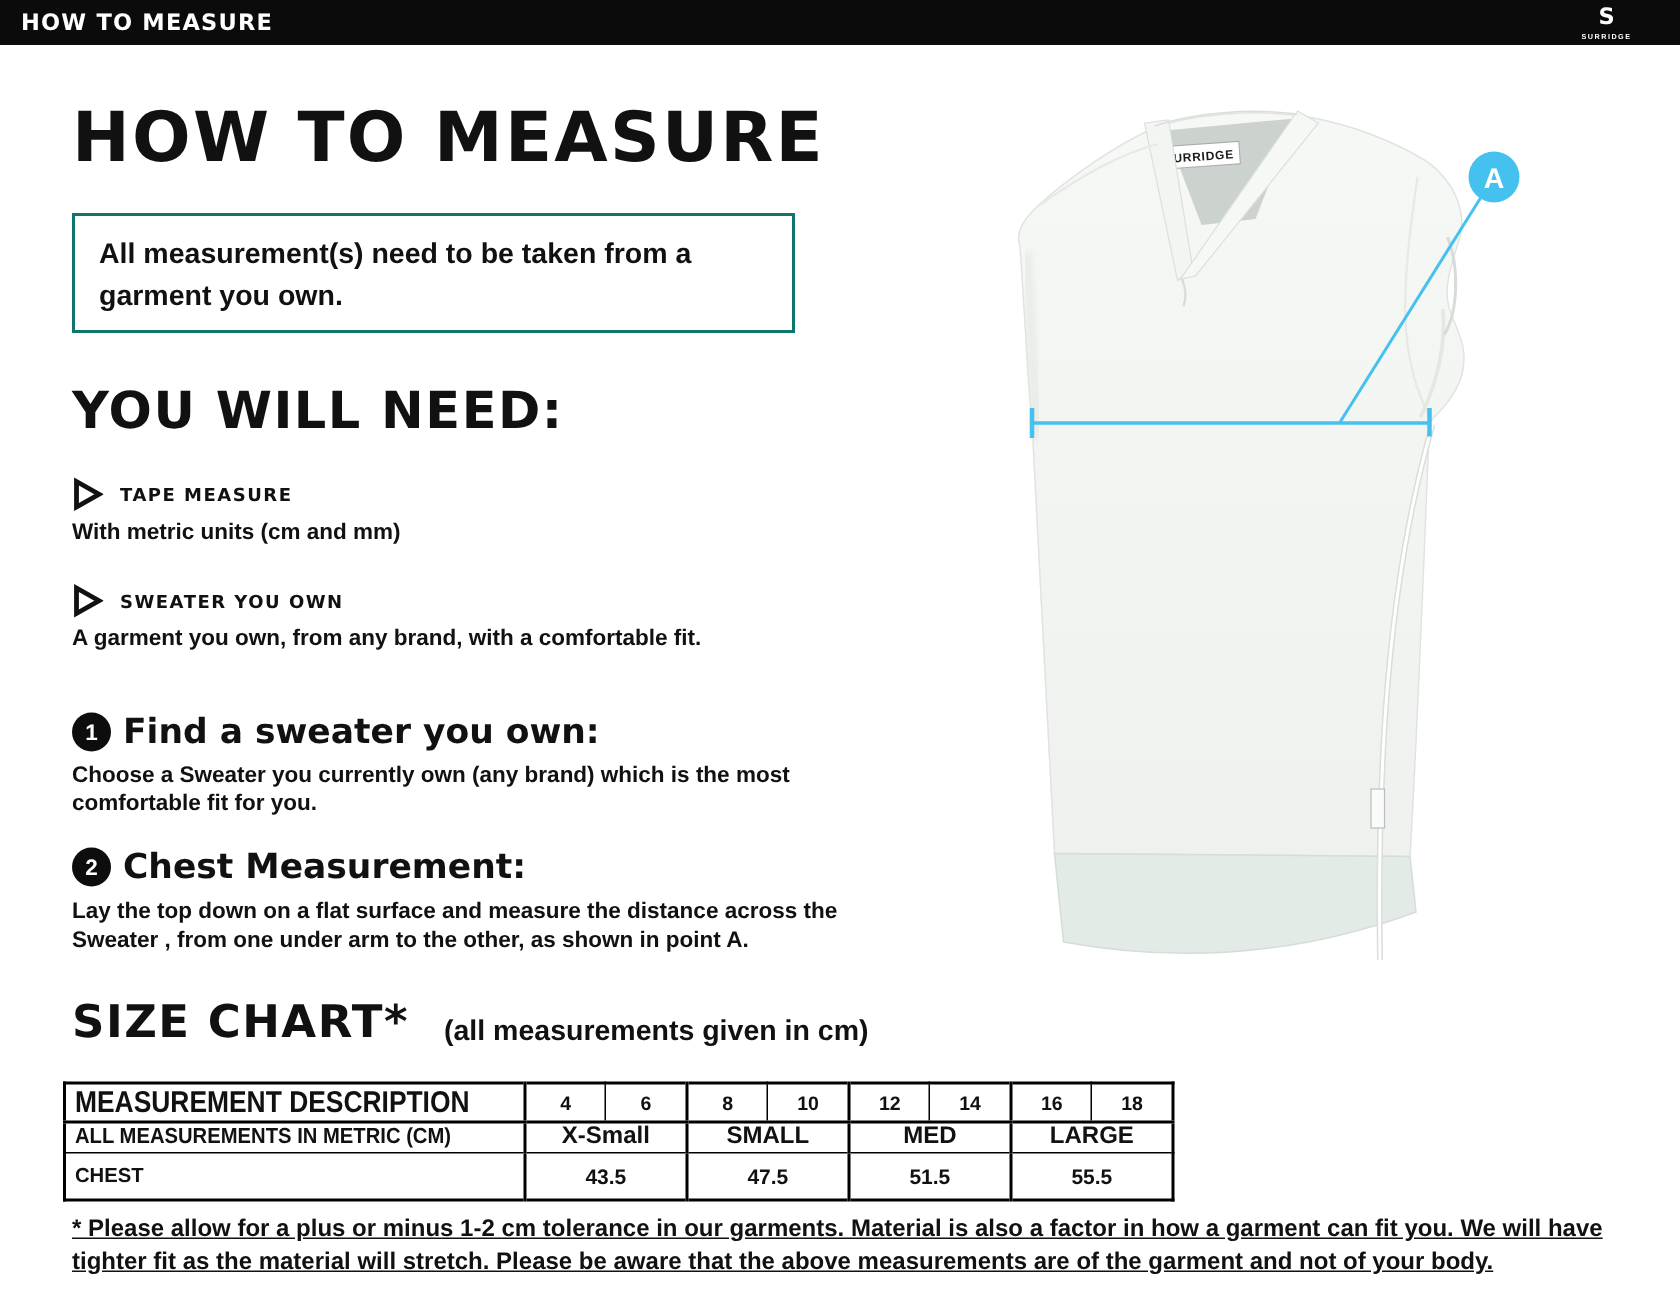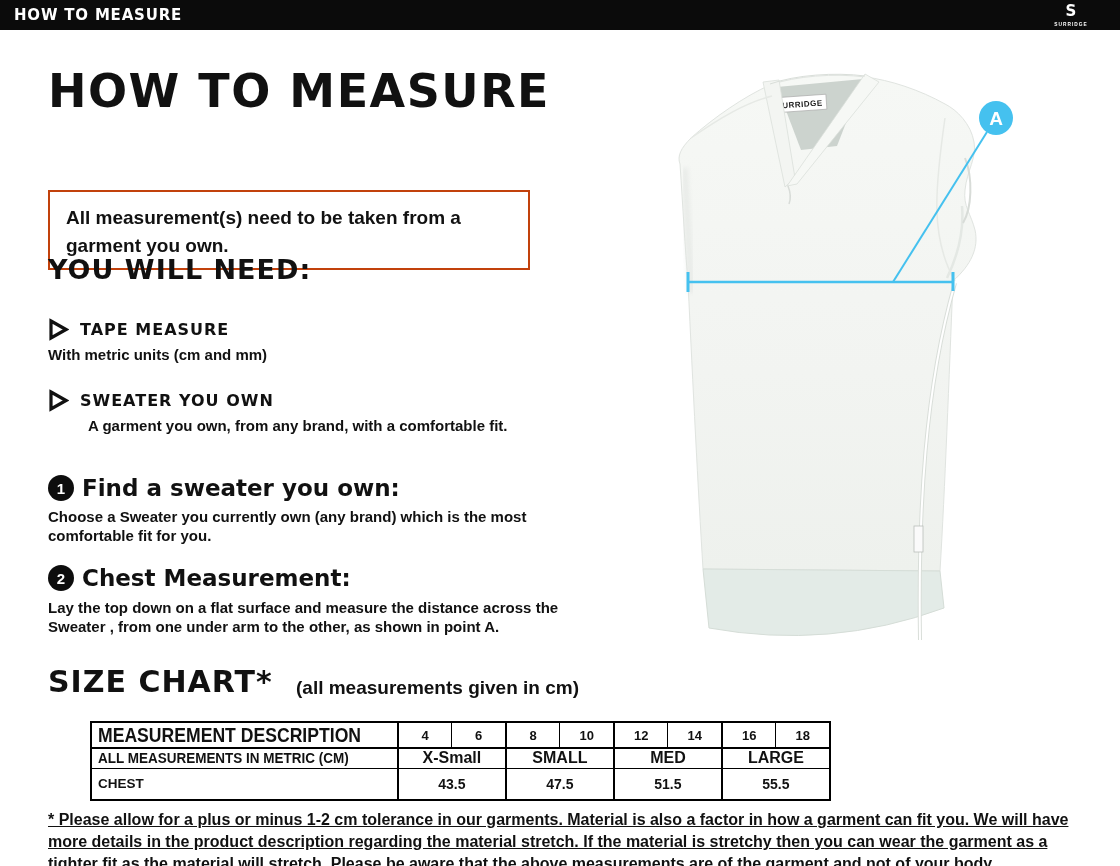--- a/index.html
+++ b/index.html
@@ -14,43 +14,43 @@
   .topbar-title { color:#fff; font-weight:bold; font-size:15px; letter-spacing:.8px;
                   font-family:"DejaVu Sans",sans-serif; }
   .logo-svg { position:absolute; right:26px; top:1px; width:46px; height:28px; }
   .logo-s { fill:#fff; font-size:15px; font-weight:bold; font-family:"DejaVu Sans",sans-serif; }
   .logo-word { fill:#fff; font-size:4.8px; font-weight:bold; letter-spacing:1px; }
 
   
   .page-title { position:absolute; left:48px; top:64px; font-family:"DejaVu Sans",sans-serif;
                 font-weight:bold; font-size:46px; letter-spacing:1.5px; }
   .notice-box { position:absolute; left:48px; top:142px; width:482px; height:80px;
-                border:2px solid #c2410c; padding:12px 16px;margin-top:48px; }
+                border:2px solid #0f766e; padding:12px 16px; }
   .notice-text { font-size:19px; font-weight:bold; line-height:28px; }
   .section-heading { position:absolute; left:48px; font-family:"DejaVu Sans",sans-serif;
                      font-weight:bold; }
-  .you-will-need { top:254px; font-size:27px; letter-spacing:1px; }
+  .you-will-need { top:254px; font-size:34px; letter-spacing:1px; }
   .need-item-head { position:absolute; left:48px; display:flex; align-items:center; gap:11px; }
-  .need-item-title { font-family:"DejaVu Sans",sans-serif; font-weight:bold; font-size:16px; letter-spacing:1px; }
+  .need-item-title { font-family:"DejaVu Sans",sans-serif; font-weight:bold; font-size:12px; letter-spacing:1px; }
   .need-item-sub { position:absolute; left:48px; font-size:15px; font-weight:bold; }
   .tri-icon { width:21px; height:23px; display:block; }
 
   .step-head { position:absolute; left:48px; display:flex; align-items:center; gap:8px; }
   .step-num { width:26px; height:26px; border-radius:50%; background:#0d0d0d; color:#fff;
               display:flex; align-items:center; justify-content:center;
               font-size:15px; font-weight:bold; }
   .step-title { font-family:"DejaVu Sans",sans-serif; font-weight:bold; font-size:23px;text-align:right; }
   .step-body { position:absolute; left:48px; width:530px; font-size:15px; font-weight:bold; line-height:19px; }
 
   .size-chart-head { top:664px; font-size:30px; letter-spacing:1px; }
   .size-chart-sub { position:absolute; left:296px; top:677px; font-size:19px; font-weight:bold; }
 
   
   .size-table { position:absolute; left:42px; top:721px; border-collapse:collapse;
-                border:2.5px solid #000; table-layout:fixed;margin-left:48px; }
+                border:2.5px solid #000; table-layout:fixed; }
   .size-table th, .size-table td { border:1.5px solid #000; font-weight:bold; text-align:center;
                                    padding:0; overflow:hidden; }
   .size-table th.c1 { width:232px; text-align:left; padding-left:6px; }
   .size-table td { width:54px; }
   .r1 th, .r1 td { height:26px; border-bottom:2px solid #000; font-size:13px; }
   .r2 th, .r2 td { height:20px; font-size:16px; }
   .r3 th, .r3 td { height:32px; font-size:14px; }
   .r3 th.c1 { font-size:13.5px; }
   .size-table .grp { border-left:2.5px solid #000; }
   .cnd88 { display:inline-block; transform:scaleX(.88); transform-origin:0 50%;
@@ -91,21 +91,21 @@
   <span class="need-item-title">TAPE MEASURE</span>
 </div>
 <div class="need-item-sub" style="top:346px;">With metric units (cm and mm)</div>
 
 <div class="need-item-head" style="top:389px;">
   <svg class="tri-icon" viewBox="0 0 21 23">
     <polygon points="3,3 18,11.5 3,20" fill="none" stroke="#111" stroke-width="3.2"></polygon>
   </svg>
   <span class="need-item-title">SWEATER YOU OWN</span>
 </div>
-<div class="need-item-sub" style="top:417px;margin-left:40px;">A garment you own, from any brand, with a comfortable fit.</div>
+<div class="need-item-sub" style="top:417px;">A garment you own, from any brand, with a comfortable fit.</div>
 
 <div class="step-head" style="top:475px;">
   <span class="step-num">1</span>
   <span class="step-title">Find a sweater you own:</span>
 </div>
 <div class="step-body" style="top:507px;">Choose a Sweater you currently own (any brand) which is the most comfortable fit for you.</div>
 
 <div class="step-head" style="top:565px;">
   <span class="step-num">2</span>
   <span class="step-title">Chest Measurement:</span>
@@ -140,21 +140,20 @@
     <td class="grp" colspan="2">43.5</td>
     <td class="grp" colspan="2">47.5</td>
     <td class="grp" colspan="2">51.5</td>
     <td class="grp" colspan="2">55.5</td>
   </tr>
 </tbody>
   </table>
 
 <div class="disclaimer">
   <div>* Please allow for a plus or minus 1-2 cm tolerance in our garments. Material is also a factor in how a garment can fit you. We will have</div>
-  <div>more details in the product description regarding the material stretch.  If the material is stretchy then you can wear the garment as a</div>
   <div>tighter fit as the material will stretch.  Please be aware that the above measurements are of the garment and not of your body.</div>
 </div>
 
 <svg class="vest-svg" viewBox="0 0 400 630">
   <defs>
     <linearGradient id="bodyGrad" x1="0" y1="0" x2="0" y2="1">
       <stop offset="0" stop-color="#f6f8f5"></stop>
       <stop offset="0.6" stop-color="#f2f4f1"></stop>
       <stop offset="1" stop-color="#eef1ed"></stop>
     </linearGradient>

